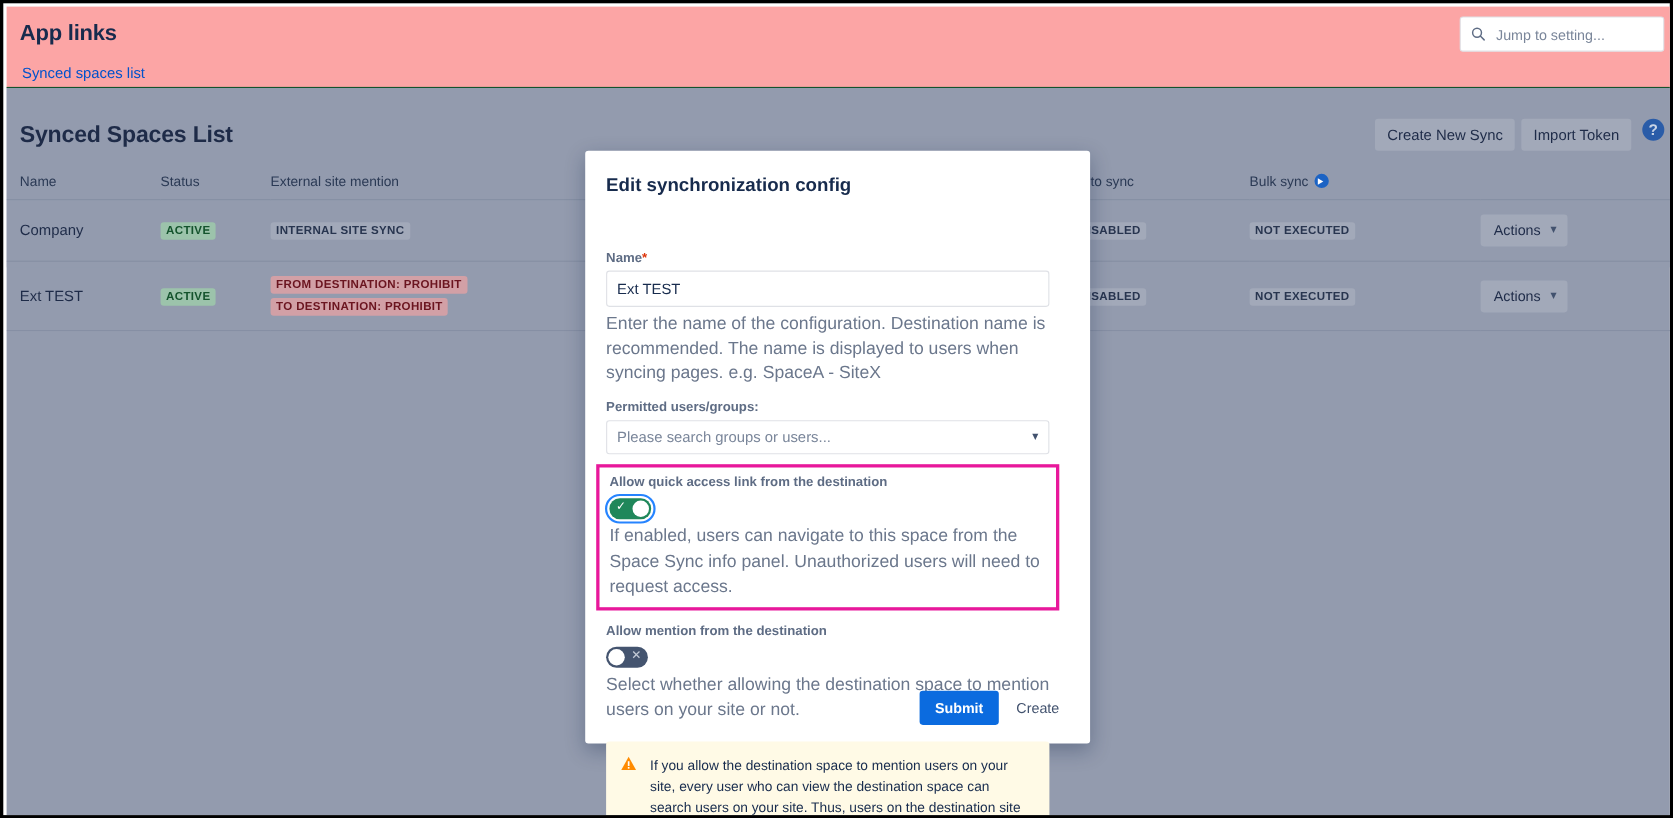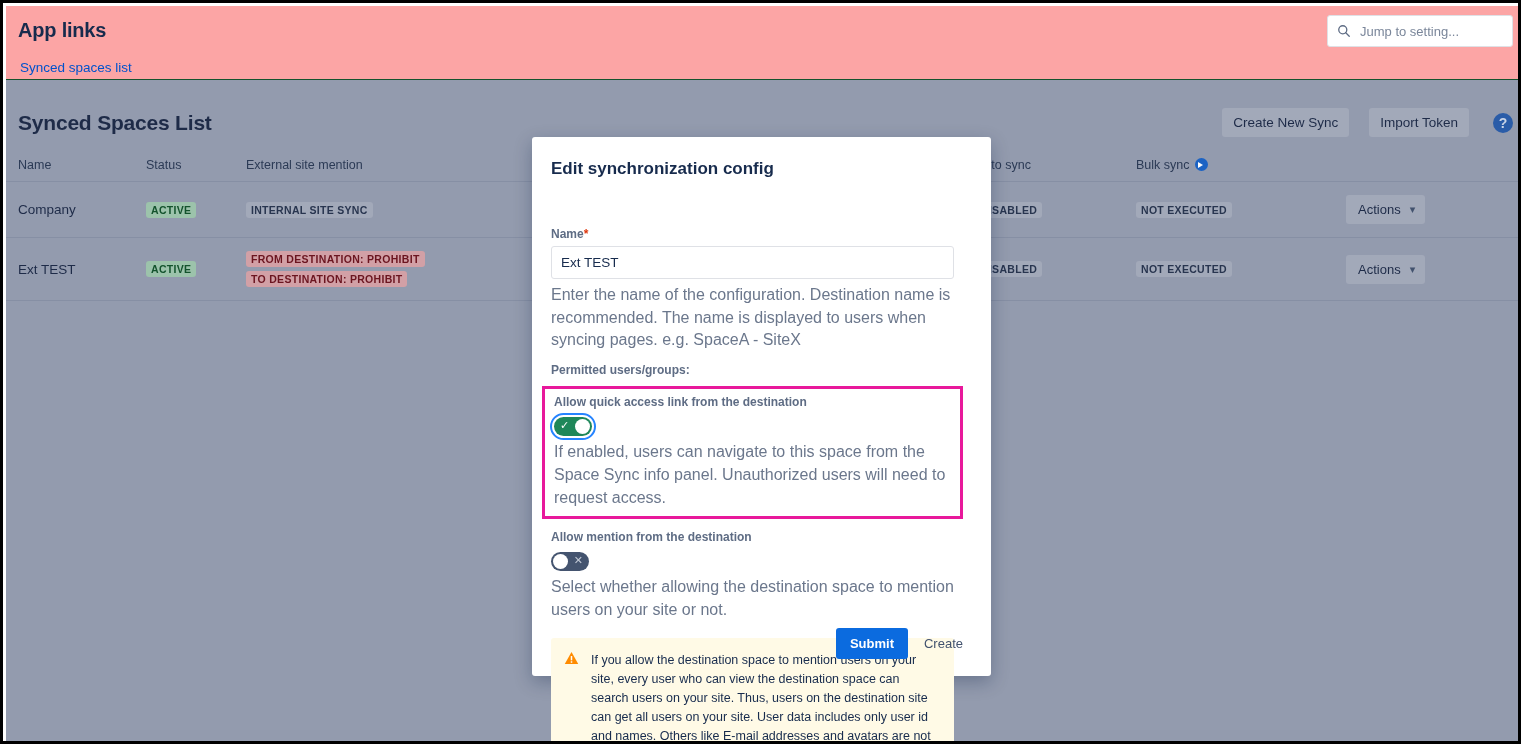--- a/index.html
+++ b/index.html
@@ -66,21 +66,21 @@
     width: 1515px; height: 163px;
     background: #939bae;
   }
   .panel-title {
     position: absolute; left: 12px; top: 31px;
     font-size: 21px; font-weight: bold; color: #1e2b48;
     letter-spacing: -0.2px;
   }
   .panel-actions {
     position: absolute; right: 8px; top: 28px;
-    display: flex; align-items: center; gap: 20px;
+    display: flex; gap: 6px;
   }
   .ghost-btn {
     background: #a2a9b9;
     color: #1e2b48;
     font-size: 13.5px;
     border: 0; border-radius: 3px;
     padding: 7px 11px;
     font-family: "Liberation Sans", sans-serif;
     cursor: pointer;
   }
@@ -356,20 +356,24 @@
     <div class="modal">
       <div class="modal-title">Edit synchronization config</div>
 
       <div class="field-label">
         <span>Name</span><span class="req">*</span>
       </div>
       <input class="text-input" type="text" value="Ext TEST" style="">
       <div class="helptext">Enter the name of the configuration. Destination name is recommended. The name is displayed to users when syncing pages. e.g. SpaceA - SiteX</div>
 
       <div class="field-label" style="margin-top:11px;">Permitted users/groups:</div>
+      <div class="select-box">
+        <span>Please search groups or users...</span>
+        <span class="chev">▾</span>
+      </div>
 
       <div class="hl-box">
         <div class="sec-label">Allow quick access link from the destination</div>
         <div class="toggle-on">
           <span class="mark">✓</span>
           <span class="knob"></span>
         </div>
         <div class="helptext">If enabled, users can navigate to this space from the Space Sync info panel. Unauthorized users will need to request access.</div>
       </div>
 

